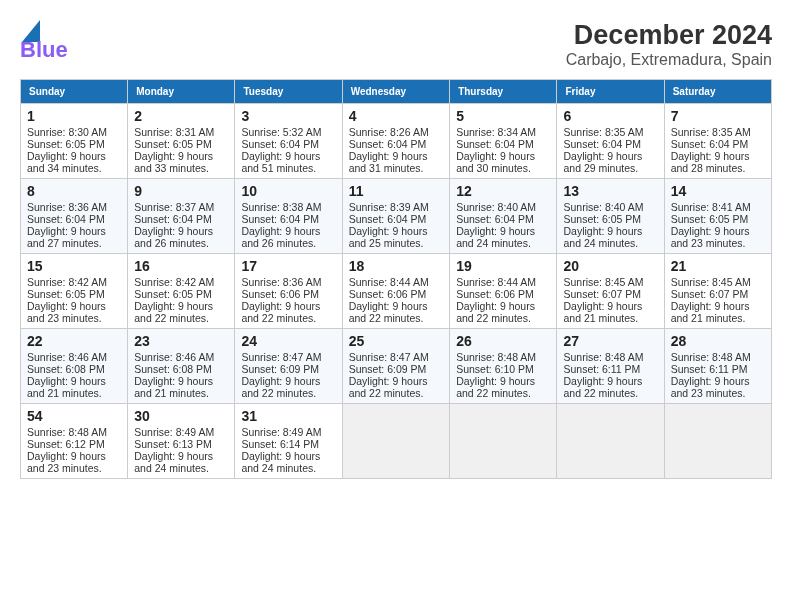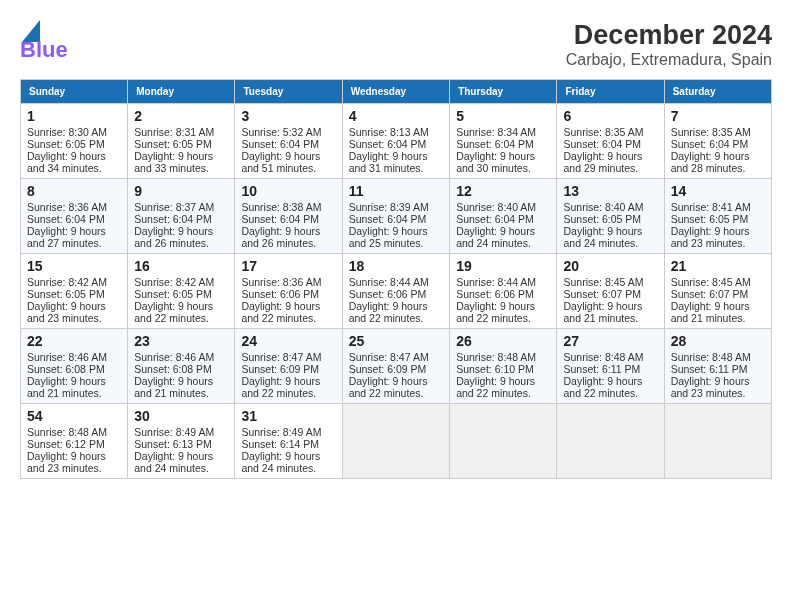--- a/index.html
+++ b/index.html
@@ -128,21 +128,21 @@
         </td>
         <td>
           <span class="day-num">3</span>
           <div>Sunrise: 5:32 AM</div>
           <div>Sunset: 6:04 PM</div>
           <div>Daylight: 9 hours</div>
           <div>and 51 minutes.</div>
         </td>
         <td>
           <span class="day-num">4</span>
-          <div>Sunrise: 8:13 AM</div>
+          <div>Sunrise: 8:26 AM</div>
           <div>Sunset: 6:04 PM</div>
           <div>Daylight: 9 hours</div>
           <div>and 31 minutes.</div>
         </td>
         <td>
           <span class="day-num">5</span>
           <div>Sunrise: 8:34 AM</div>
           <div>Sunset: 6:04 PM</div>
           <div>Daylight: 9 hours</div>
           <div>and 30 minutes.</div>

